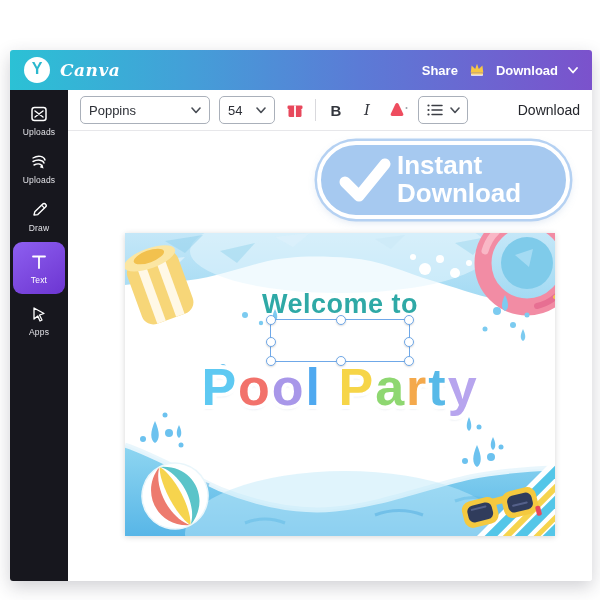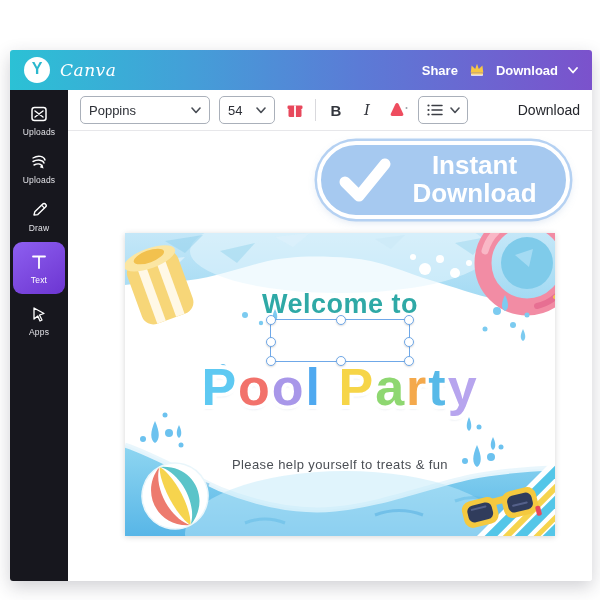--- a/index.html
+++ b/index.html
@@ -6,21 +6,21 @@
   .stage{position:relative;width:600px;height:600px;background:#ffffff;overflow:hidden;
          font-family:"Liberation Sans",sans-serif;-webkit-font-smoothing:antialiased;}
   .window{position:absolute;left:10px;top:50px;width:582px;height:531px;background:#ffffff;
           border-radius:3px;box-shadow:0 6px 18px rgba(40,40,60,.22);overflow:hidden;}
   
   .topbar{height:40px;display:flex;align-items:center;gap:10px;padding:0 14px;
           background:linear-gradient(90deg,#2bc1d5 0%,#43a0d8 30%,#5b7bd6 60%,#7b52cc 100%);}
   .logo-circle{width:26px;height:26px;border-radius:50%;background:#ffffff;display:flex;
                align-items:center;justify-content:center;flex:0 0 auto;}
   .logo-glyph{color:#2bb8ce;font-weight:bold;font-size:16px;line-height:1;transform:translateY(-1px);}
-  .wordmark{color:#fff;font-family:"DejaVu Serif",serif;font-style:italic;font-weight:normal;
+  .wordmark{color:#fff;font-family:"DejaVu Serif",serif;font-style:italic;font-weight:bold;
             font-size:17px;letter-spacing:.5px;}
   .topbar .spacer{flex:1;}
   .top-link{color:#fff;font-size:13px;font-weight:bold;cursor:pointer;}
   .crown{width:18px;height:18px;}
   .chev{width:10px;height:7px;}
   
   .main{display:flex;height:491px;}
   .sidebar{width:58px;background:#17171e;display:flex;flex-direction:column;align-items:stretch;
            padding-top:6px;flex:0 0 auto;}
   .side-item{height:48px;display:flex;flex-direction:column;align-items:center;justify-content:center;
@@ -45,21 +45,21 @@
            height:26px;padding:0 7px;cursor:pointer;background:#fff;}
   .effects{margin-left:auto;font-size:14px;color:#24262c;cursor:pointer;}
   
   .canvas-area{flex:1;position:relative;background:#ffffff;overflow:hidden;}
   
   .badge{position:absolute;top:10px;right:22px;width:253px;height:78px;border-radius:40px;
          background:#a6c9f0;border:4px solid #ffffff;
          box-shadow:0 0 0 2.5px #b5d1f2,0 3px 8px rgba(110,150,200,.25);
          display:flex;align-items:center;justify-content:flex-start;gap:6px;box-sizing:border-box;
          padding-left:18px;z-index:5;}
-  .badge-text{color:#fff;font-weight:bold;font-size:26px;line-height:1.06;text-align:center;flex:1;
+  .badge-text{color:#fff;font-weight:bold;font-size:26px;line-height:1.06;flex:1;
               padding-right:14px;}
   
   .design{position:absolute;left:57px;top:102px;width:430px;height:303px;background:#ffffff;
           box-shadow:0 1px 6px rgba(0,0,0,.16);overflow:hidden;cursor:pointer;}
   .design svg.art{position:absolute;inset:0;}
   .dtext{position:absolute;left:0;width:100%;text-align:center;pointer-events:auto;}
   .welcome{top:56px;font-size:27px;font-weight:800;color:#2fa9a6;letter-spacing:.5px;}
   .olivias{top:88px;font-size:34px;font-weight:800;color:#f2837f;letter-spacing:1px;}
   .pool-wrap{top:124px;height:64px;font-size:52px;font-weight:800;letter-spacing:2px;}
   .pool-back{position:absolute;left:0;width:100%;top:0;color:#fff;-webkit-text-stroke:8px #ffffff;
@@ -334,20 +334,19 @@
               <span class="handle h-bl"></span>
               <span class="handle h-bm"></span>
               <span class="handle h-br"></span>
             </div>
 
             <div class="dtext pool-wrap">
               <div class="pool-back"><span>P</span><span>o</span><span>o</span><span>l</span><span> </span><span>P</span><span>a</span><span>r</span><span>t</span><span>y</span></div>
               <div class="pool-front"><span style="color: rgb(94, 201, 242);">P</span><span style="color: rgb(242, 114, 107);">o</span><span style="color: rgb(168, 151, 233);">o</span><span style="color: rgb(79, 169, 240);">l</span><span> </span><span style="color: rgb(246, 213, 72);">P</span><span style="color: rgb(142, 215, 113);">a</span><span style="color: rgb(244, 169, 76);">r</span><span style="color: rgb(88, 185, 232);">t</span><span style="color: rgb(183, 165, 238);">y</span></div>
             </div>
 
-            <div class="dtext subtext">Please help yourself to treats &amp; fun</div>
           </div>
 
         </div>
       </div>
     </div>
   </div>
 </div>
 
 </body></html>

